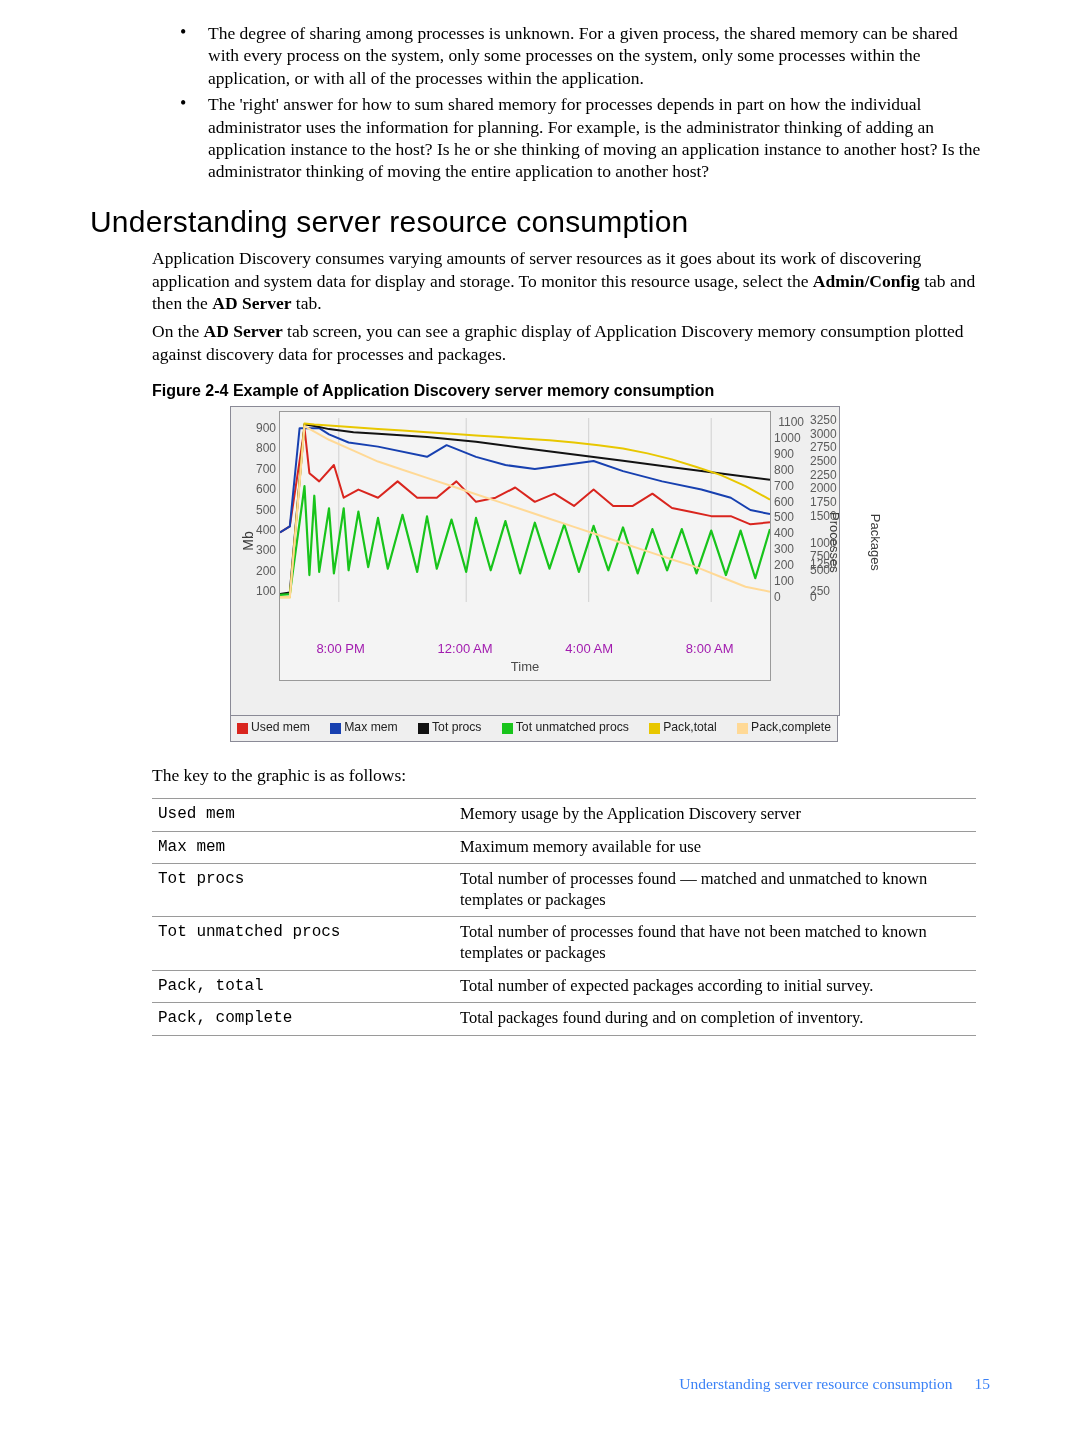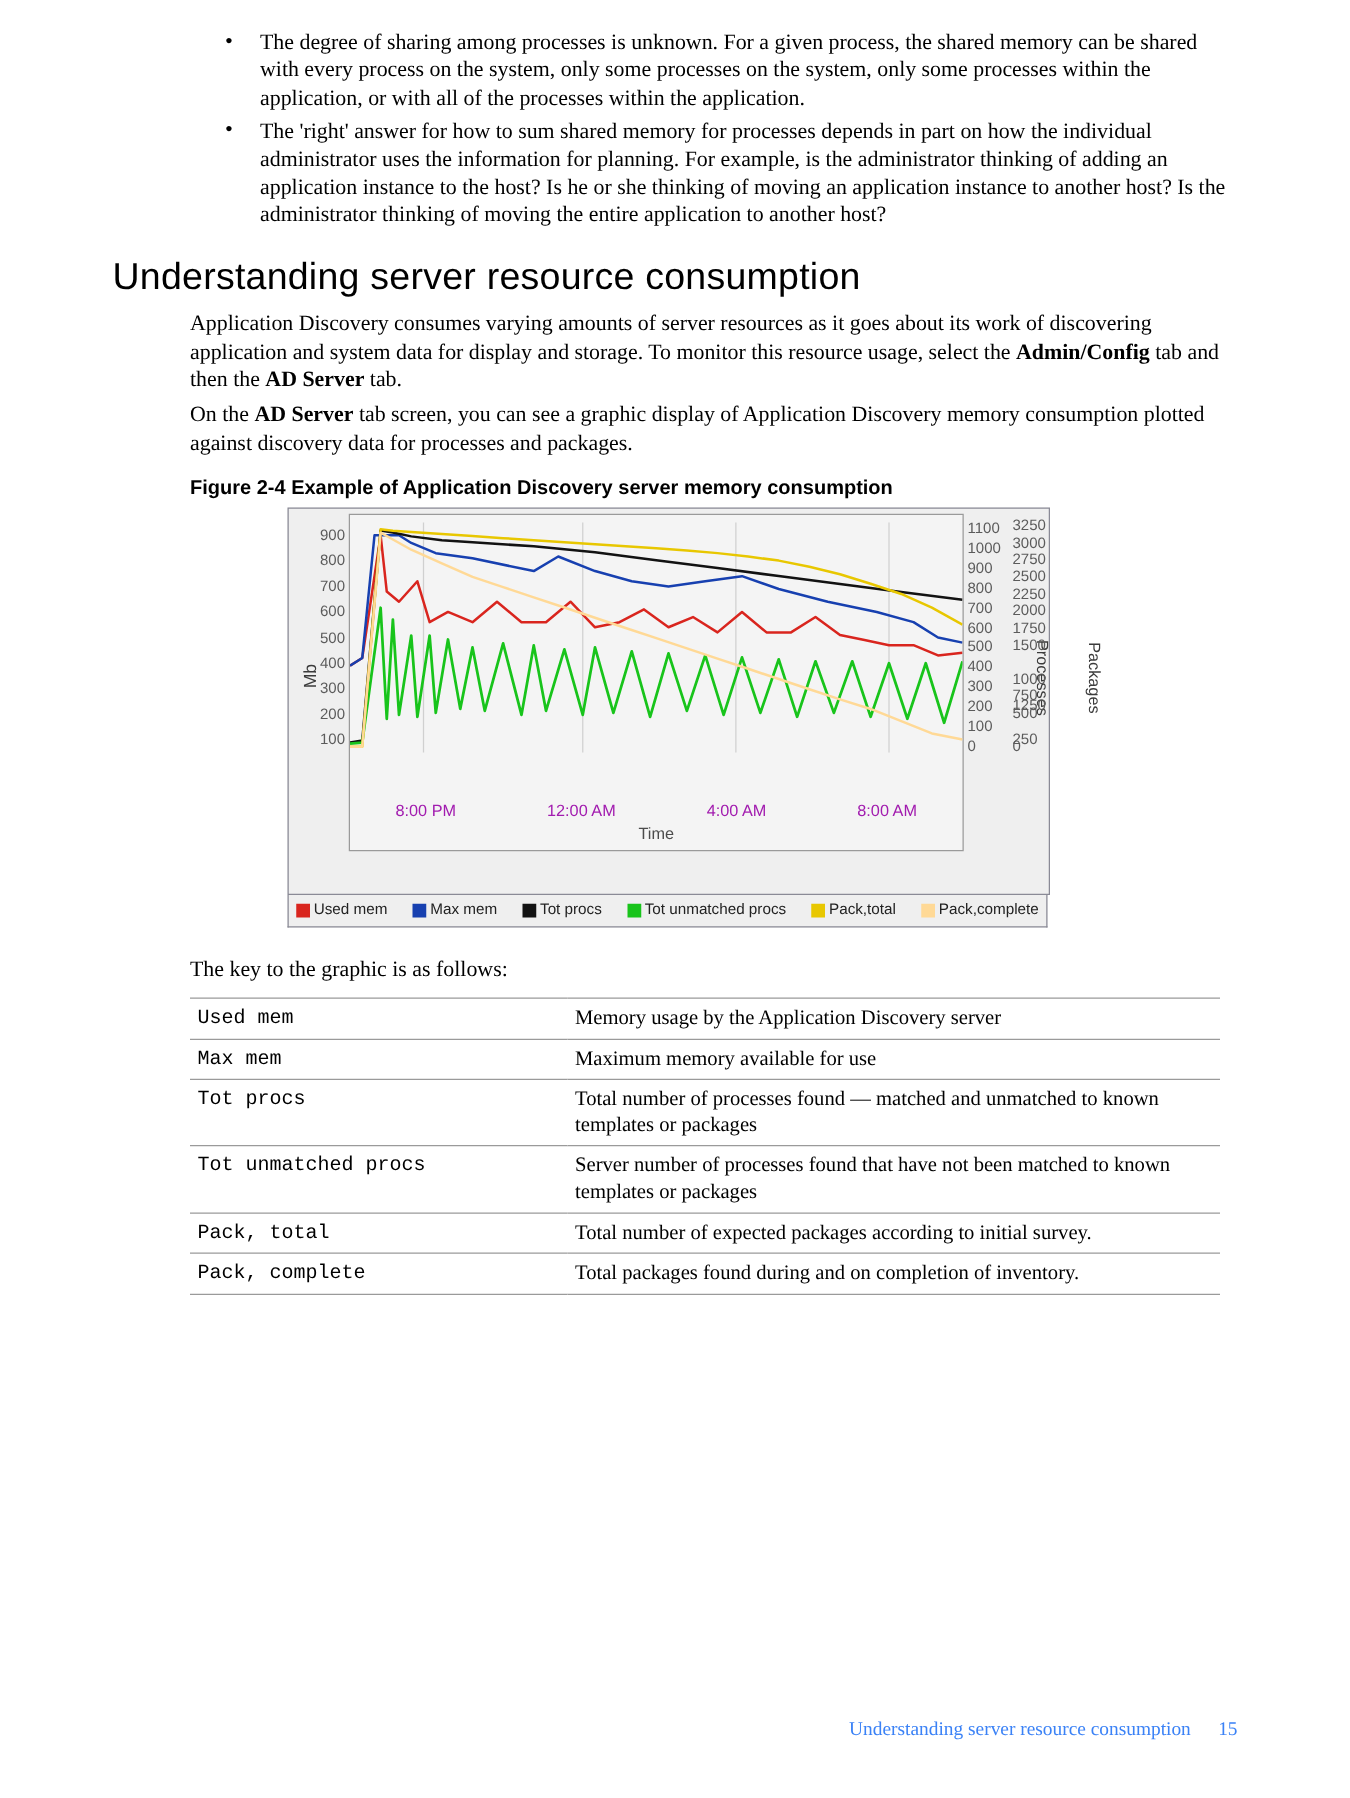--- a/index.html
+++ b/index.html
@@ -238,21 +238,21 @@
             <div class="tick ticks-r1" style="top: 162.379px;">100</div>
             <div class="tick ticks-r1" style="top: 146.517px;">200</div>
             <div class="tick ticks-r1" style="top: 130.655px;">300</div>
             <div class="tick ticks-r1" style="top: 114.793px;">400</div>
             <div class="tick ticks-r1" style="top: 98.931px;">500</div>
             <div class="tick ticks-r1" style="top: 83.069px;">600</div>
             <div class="tick ticks-r1" style="top: 67.2069px;">700</div>
             <div class="tick ticks-r1" style="top: 51.3448px;">800</div>
             <div class="tick ticks-r1" style="top: 35.4828px;">900</div>
             <div class="tick ticks-r1" style="top: 19.6207px;">1000</div>
-            <div class="tick ticks-r1" style="top: 3.75862px;">1100</div>
+            <div class="tick ticks-r1" style="top: 3.75862px; text-align: right;">1100</div>
             <div class="tick ticks-r2" style="top: 178.645px;">0</div>
             <div class="tick ticks-r2" style="top: 172px;">250</div>
             <div class="tick ticks-r2" style="top: 151.426px;">500</div>
             <div class="tick ticks-r2" style="top: 137.817px;">750</div>
             <div class="tick ticks-r2" style="top: 124.207px;">1000</div>
             <div class="tick ticks-r2" style="top: 98px; margin-top: 47px;">1250</div>
             <div class="tick ticks-r2" style="top: 96.9882px;">1500</div>
             <div class="tick ticks-r2" style="top: 83.3787px;">1750</div>
             <div class="tick ticks-r2" style="top: 69.7692px;">2000</div>
             <div class="tick ticks-r2" style="top: 56.1598px;">2250</div>
@@ -303,21 +303,21 @@
     <tr>
       <td>Max mem</td>
       <td>Maximum memory available for use</td>
     </tr>
     <tr>
       <td>Tot procs</td>
       <td>Total number of processes found — matched and unmatched to known templates or packages</td>
     </tr>
     <tr>
       <td>Tot unmatched procs</td>
-      <td>Server number of processes found that have not been matched to known templates or packages</td>
+      <td>Total number of processes found that have not been matched to known templates or packages</td>
     </tr>
     <tr>
       <td>Pack, total</td>
       <td>Total number of expected packages according to initial survey.</td>
     </tr>
     <tr>
       <td>Pack, complete</td>
       <td>Total packages found during and on completion of inventory.</td>
     </tr>
   </tbody>

